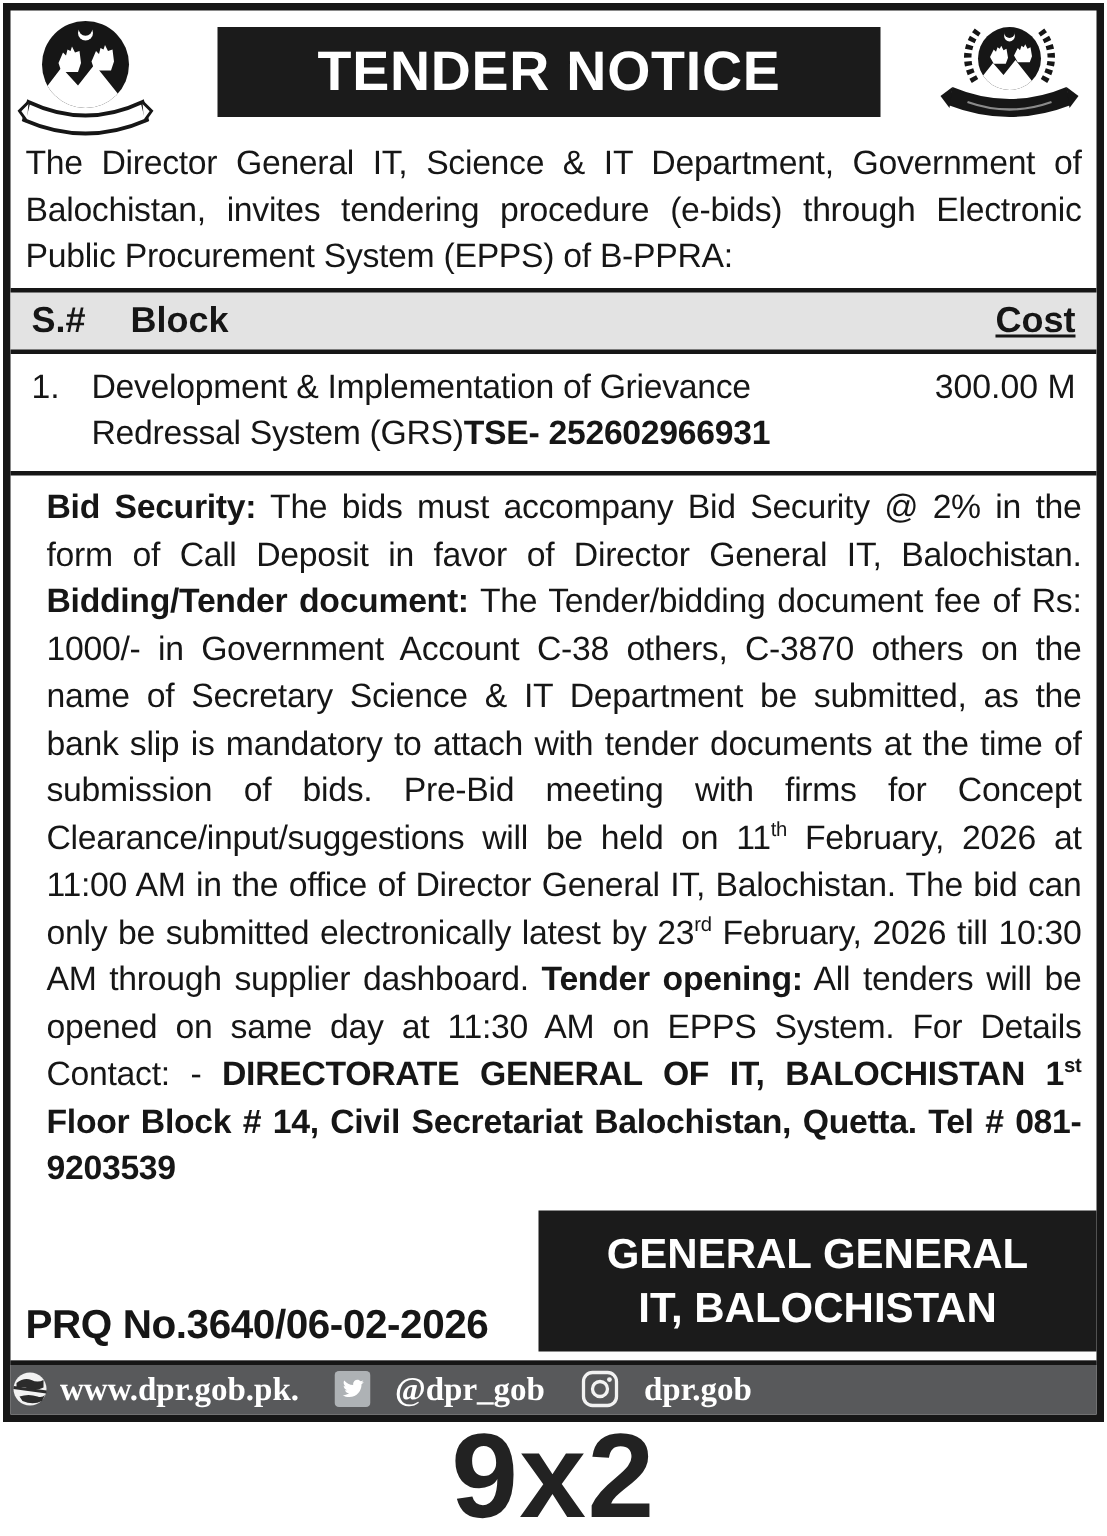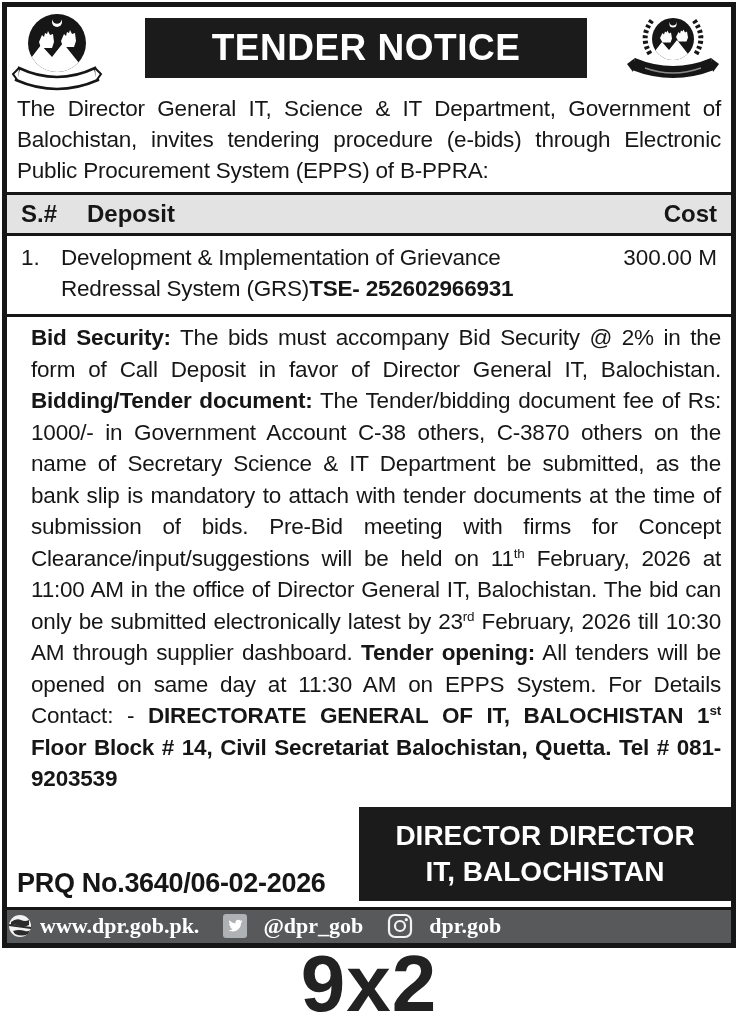--- a/index.html
+++ b/index.html
@@ -31,21 +31,21 @@
   }
 
   
   .tbl-head {
     display: flex; align-items: center; background: #e3e3e3;
     border-top: 3px solid #161616; border-bottom: 3px solid #161616;
     font-weight: bold; font-size: 24px; padding: 5px 14px 5px 14px;
   }
   .tbl-head .c-sno { width: 66px; }
   .tbl-head .c-tender { flex: 1; }
-  .tbl-head .c-cost { text-align: right; }
+  .tbl-head .c-cost { text-align: right; text-decoration: underline; }
   .tbl-row { display: flex; padding: 6px 14px 10px 10px; font-size: 22.5px; line-height: 31px; }
   .tbl-row .c-sno { width: 44px; padding-left: 4px; }
   .tbl-row .c-tender { width: 520px; letter-spacing: -0.2px; }
   .tbl-row .c-cost { flex: 1; text-align: right; white-space: nowrap; }
   .code-bold { font-weight: bold; }
 
   
   .body-text {
     border-top: 3px solid #161616;
     padding: 5px 10px 8px 24px; font-size: 22.5px; line-height: 31.5px;
@@ -139,36 +139,36 @@
           <path d="M22 56 Q50 66 78 56" stroke="#8a8a8a" stroke-width="1.5" fill="none"></path>
         </svg>
       </span>
     </div>
 
     <p class="intro">The Director General IT, Science &amp; IT Department, Government of Balochistan, invites tendering procedure (e-bids) through Electronic Public Procurement System (EPPS) of B-PPRA:</p>
 
     <div>
       <div class="tbl-head">
         <span class="c-sno">S.#</span>
-        <span class="c-tender">Deposit</span>
+        <span class="c-tender">Block</span>
         <span class="c-cost">Cost</span>
       </div>
       <div class="tbl-row">
         <span class="c-sno">1.</span>
         <span class="c-tender"><span>Development &amp; Implementation of Grievance Redressal System (GRS)</span><span class="code-bold">TSE- 252602966931</span></span>
         <span class="c-cost">300.00 M</span>
       </div>
     </div>
 
     <p class="body-text"><span class="b">Bid Security:</span><span> The bids must accompany Bid Security @ 2% in the form of Call Deposit in favor of Director General IT, Balochistan. </span><span class="b">Bidding/Tender document:</span><span> The Tender/bidding document fee of Rs: 1000/- in Government Account C-38 others, C-3870 others on the name of Secretary Science &amp; IT Department be submitted, as the bank slip is mandatory to attach with tender documents at the time of submission of bids. Pre-Bid meeting with firms for Concept Clearance/input/suggestions will be held on 11</span><span class="sup">th</span><span> February, 2026 at 11:00 AM in the office of Director General IT, Balochistan.  The bid can only be submitted electronically latest by 23</span><span class="sup">rd</span><span> February, 2026 till 10:30 AM through supplier dashboard. </span><span class="b">Tender opening:</span><span> All tenders will be opened on same day at 11:30 AM on EPPS System.  For Details Contact: - </span><span class="b">DIRECTORATE GENERAL OF IT, BALOCHISTAN 1</span><span class="b sup">st</span><span class="b"> Floor Block # 14, Civil Secretariat Balochistan, Quetta.  Tel # 081-9203539</span></p>
 
     <div class="bottom-row">
       <span class="prq">PRQ No.3640/06-02-2026</span>
       <div class="dg-box">
-        <span>DIRECTOR DIRECTOR</span>
+        <span>GENERAL GENERAL</span>
         <span>IT, BALOCHISTAN</span>
       </div>
     </div>
 
     <div class="social-bar">
       <span class="social-item">
         <span class="social-icon">
           <svg width="26" height="26" viewBox="0 0 26 26">
             <circle cx="13" cy="13" r="11" fill="#f2f2f2"></circle>
             <path d="M4 9 Q9 5 14 7 Q18 9 22 7 L22 12 Q16 15 10 12 Q6 11 4 13 Z" fill="#2b2b2b"></path>

